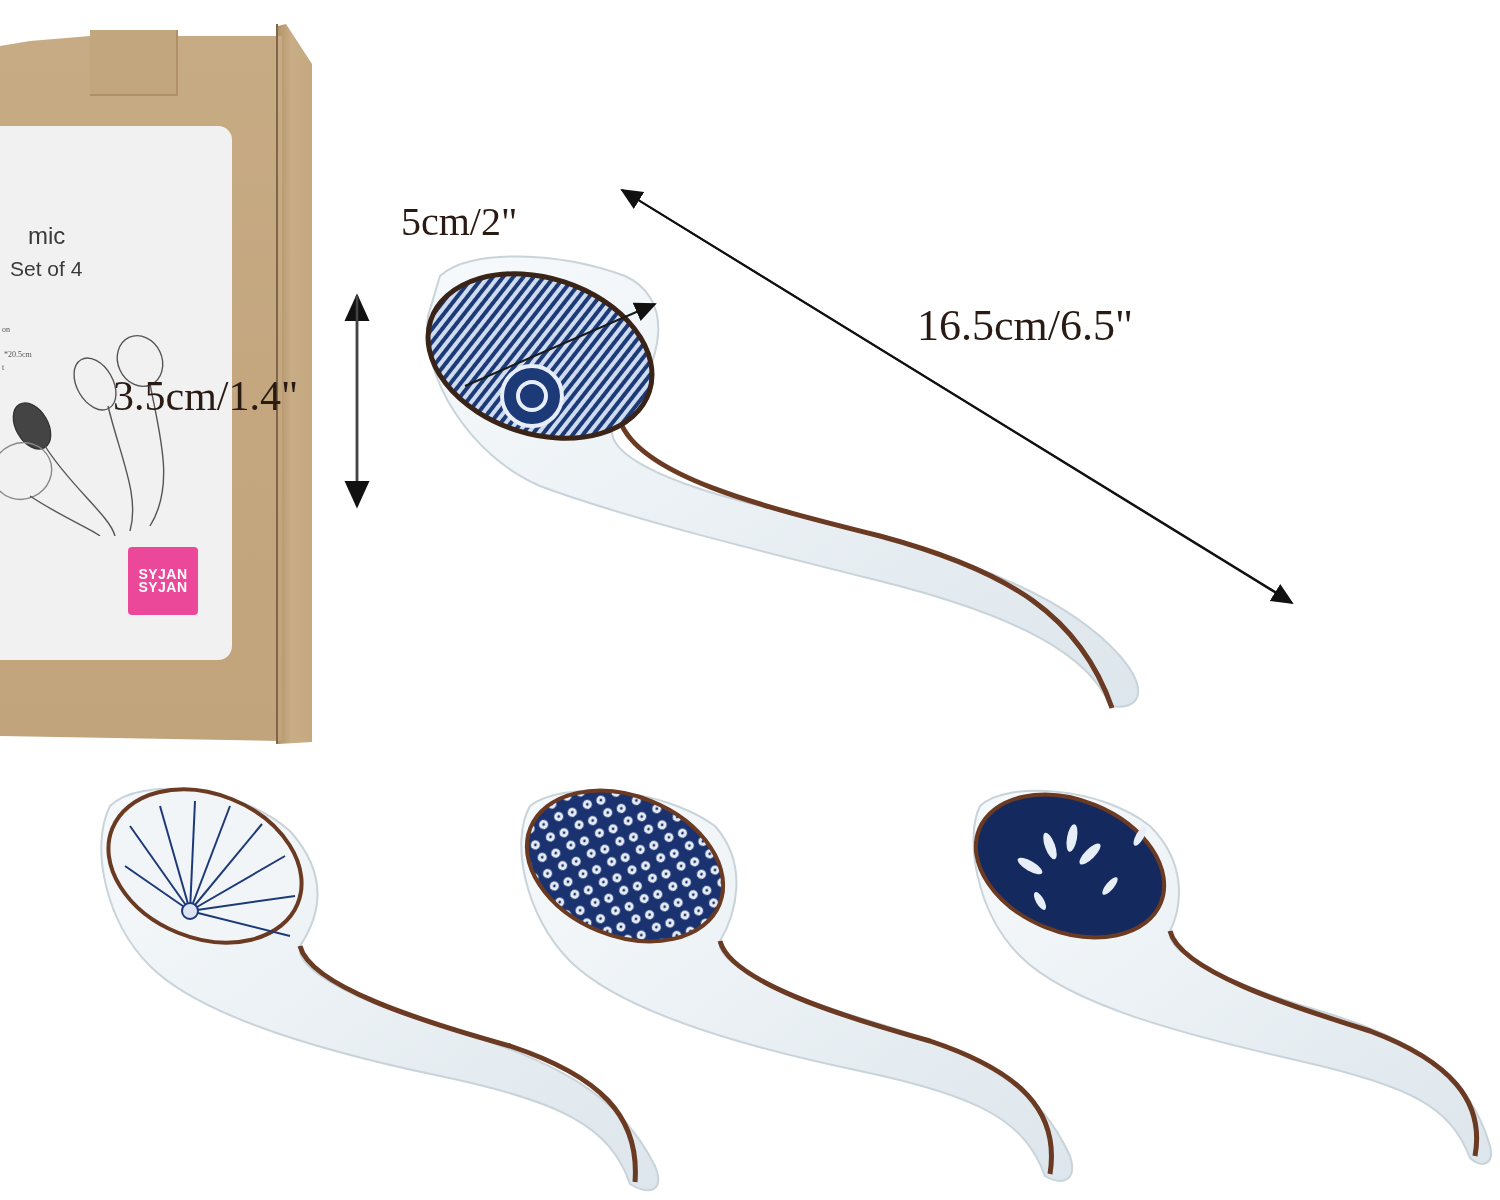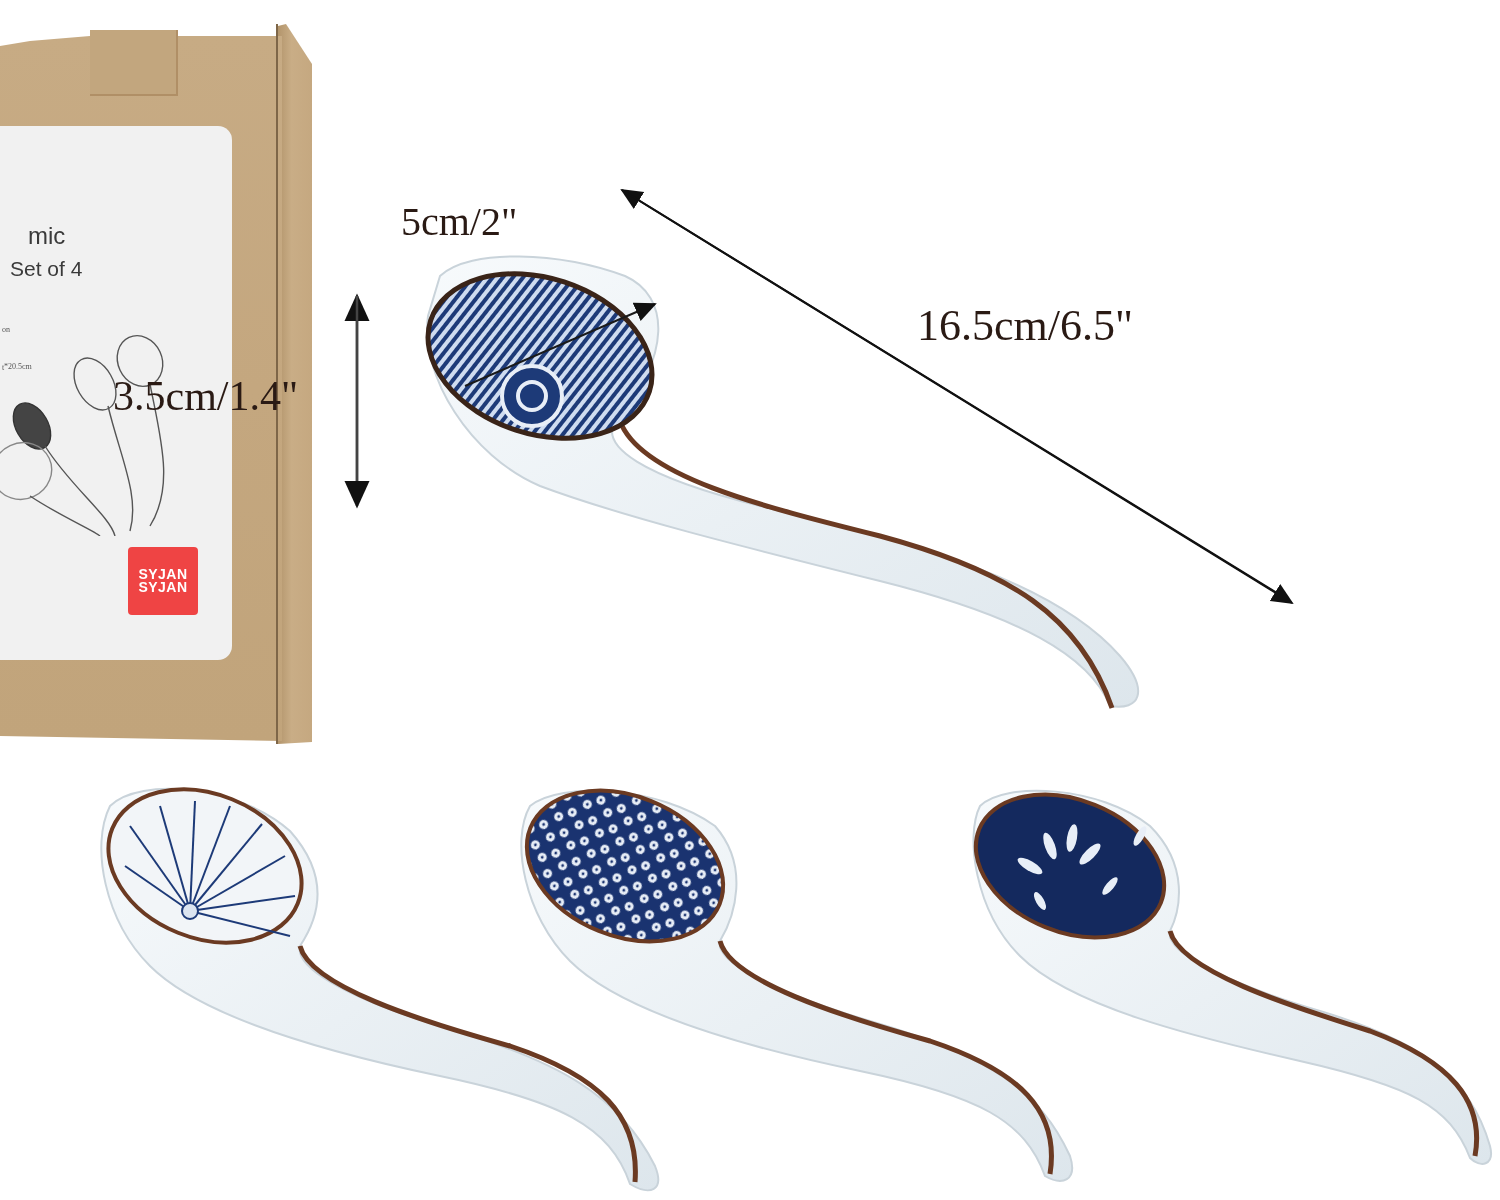--- a/index.html
+++ b/index.html
@@ -42,21 +42,21 @@
     }
     .label-sub {
       left: 10px; top: 241px; font-family: "Liberation Sans", sans-serif;
       font-size: 21px; color: #3a3a3a;
     }
     .label-small {
       font-family: Liberation Serif, serif; font-size: 8px; color: #555;
     }
     .logo {
       left: 128px; top: 531px; width: 70px; height: 68px;
-      background: #ef4444; border-radius: 4px;
+      background: #ec4899; border-radius: 4px;
       color: #fff; font-family: "Liberation Sans", sans-serif; font-weight: bold;
       font-size: 14px; line-height: 13px; text-align: center;
       display: flex; flex-direction: column; justify-content: center; align-items: center;
       letter-spacing: 0.5px;
     }
 
     
     .dim {
       font-family: "Liberation Serif", serif; color: #2a1a14;
     }
@@ -72,21 +72,21 @@
 <div class="stage">
 
   <div class="abs box-side"></div>
   <div class="abs box-front"></div>
   <div class="abs box-flap"></div>
   <div class="abs box-edge-line"></div>
   <div class="abs label"></div>
   <div class="abs label-title">mic</div>
   <div class="abs label-sub">Set of 4</div>
   <div class="abs label-small" style="left:2px;top:309px;">on</div>
-  <div class="abs label-small" style="left:4px;top:346px;">*20.5cm</div>
+  <div class="abs label-small" style="left:4px;top:334px;">*20.5cm</div>
   <div class="abs label-small" style="left:2px;top:347px;">t</div>
 
   <svg width="240" height="520" viewBox="0 0 240 520" style="left:0;top:0;">
     <g fill="none" stroke="#555" stroke-width="1.4">
       <ellipse cx="140" cy="345" rx="22" ry="26" transform="rotate(-25 140 345)"></ellipse>
       <ellipse cx="95" cy="368" rx="18" ry="28" transform="rotate(-30 95 368)"></ellipse>
       <ellipse cx="32" cy="410" rx="16" ry="25" transform="rotate(-30 32 410)" fill="#444" stroke="#333"></ellipse>
       <ellipse cx="22" cy="455" rx="30" ry="28" transform="rotate(-25 22 455)" stroke="#888"></ellipse>
       <path d="M150 368 C160 420, 175 470, 150 510"></path>
       <path d="M108 390 C120 440, 140 480, 130 515"></path>

